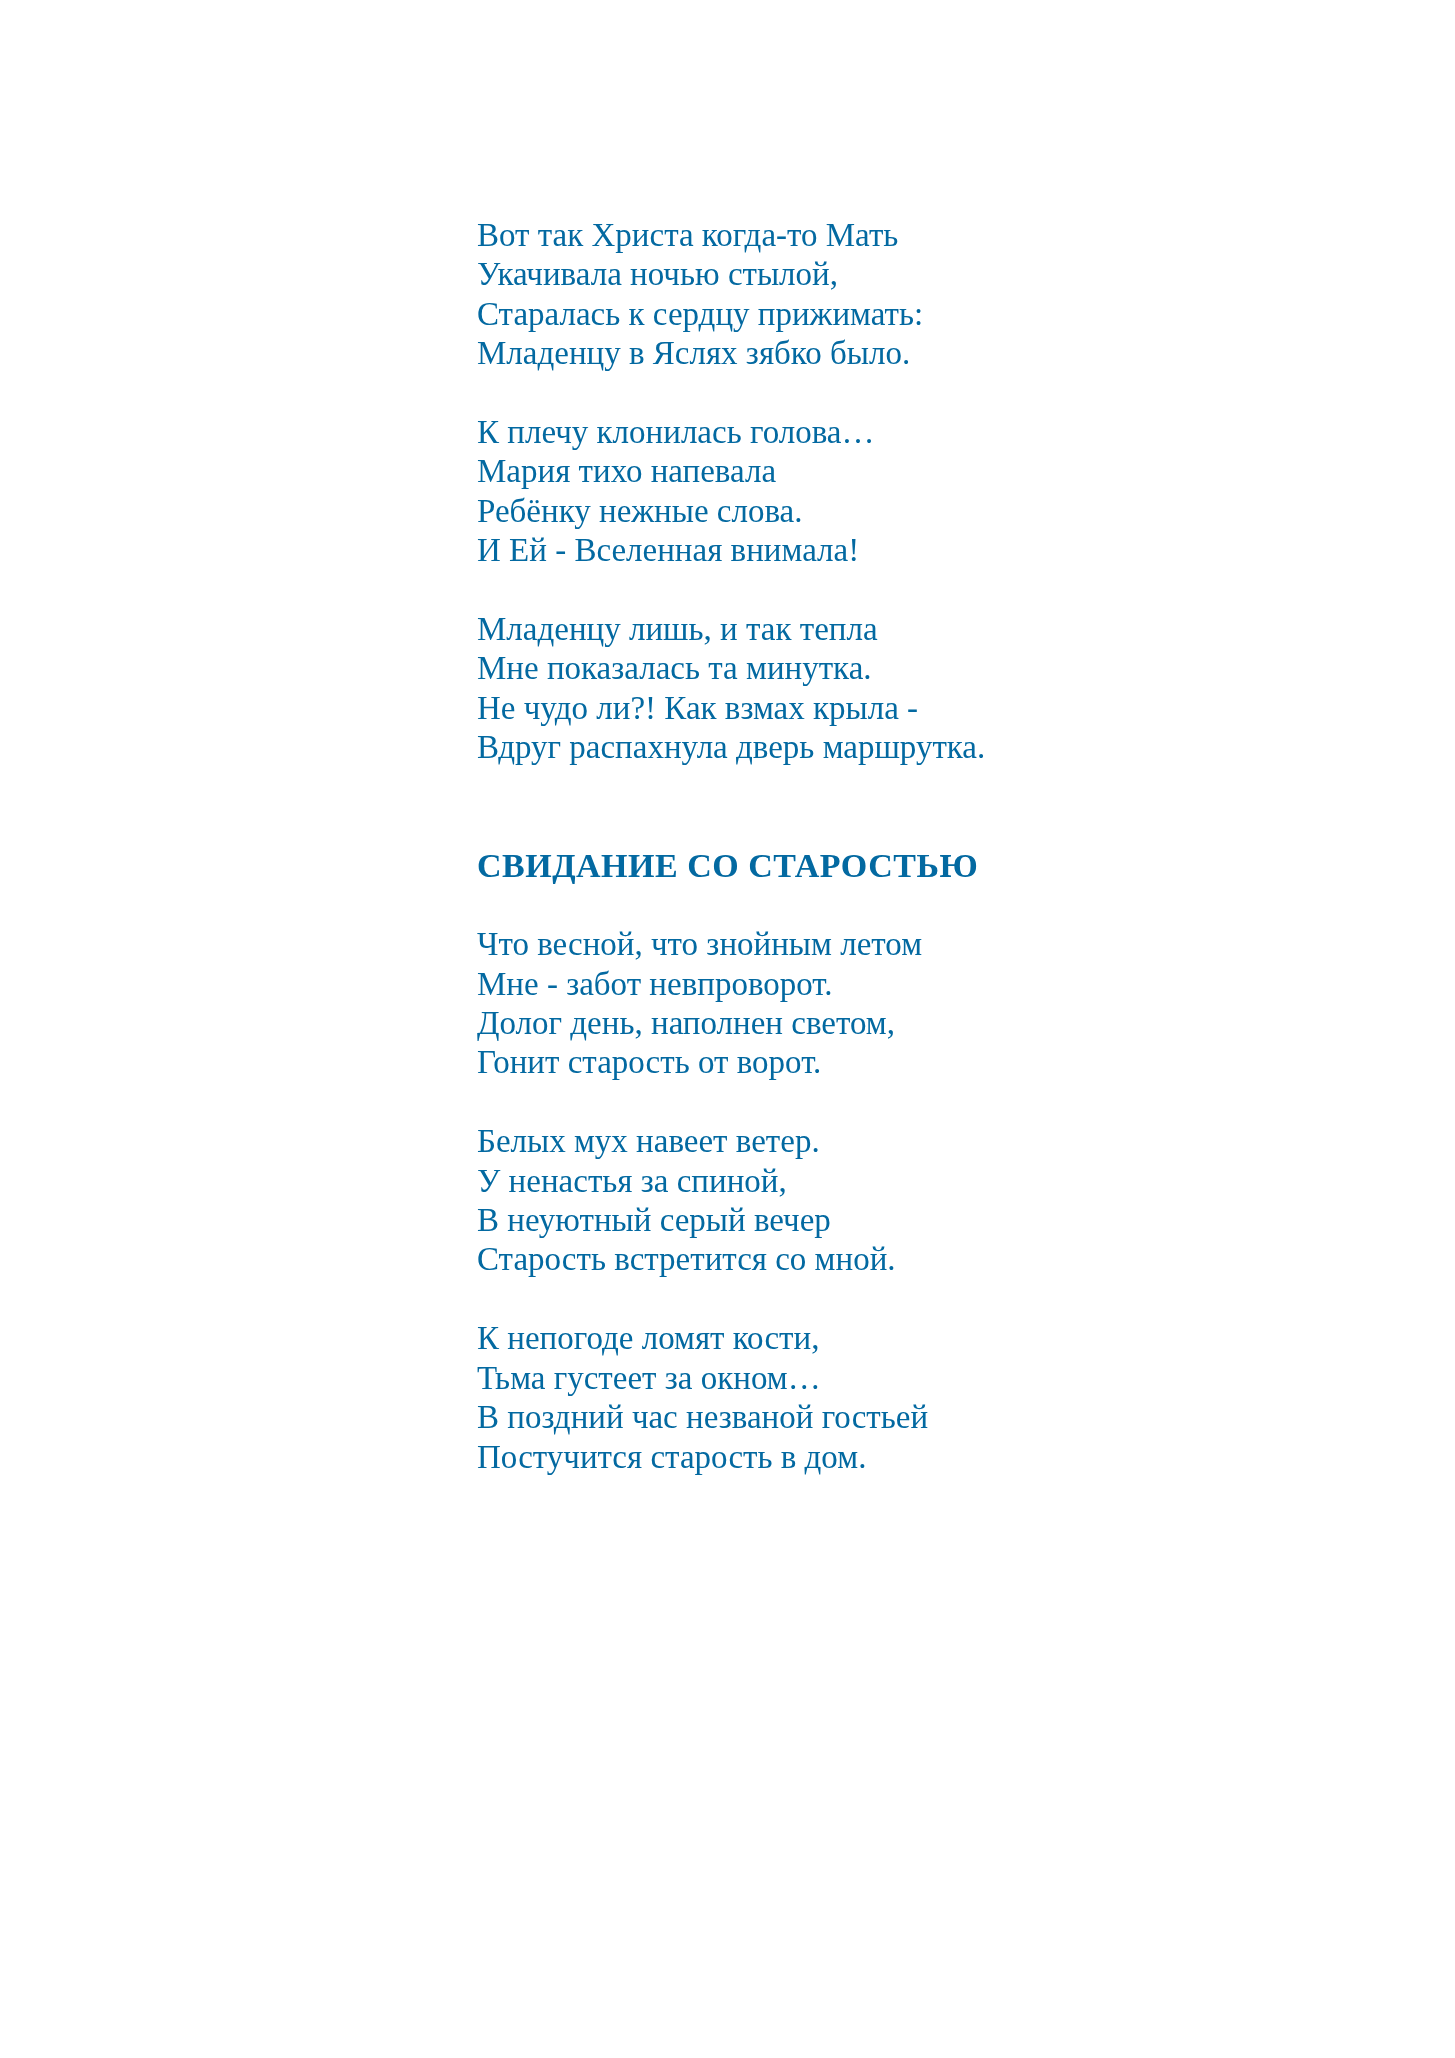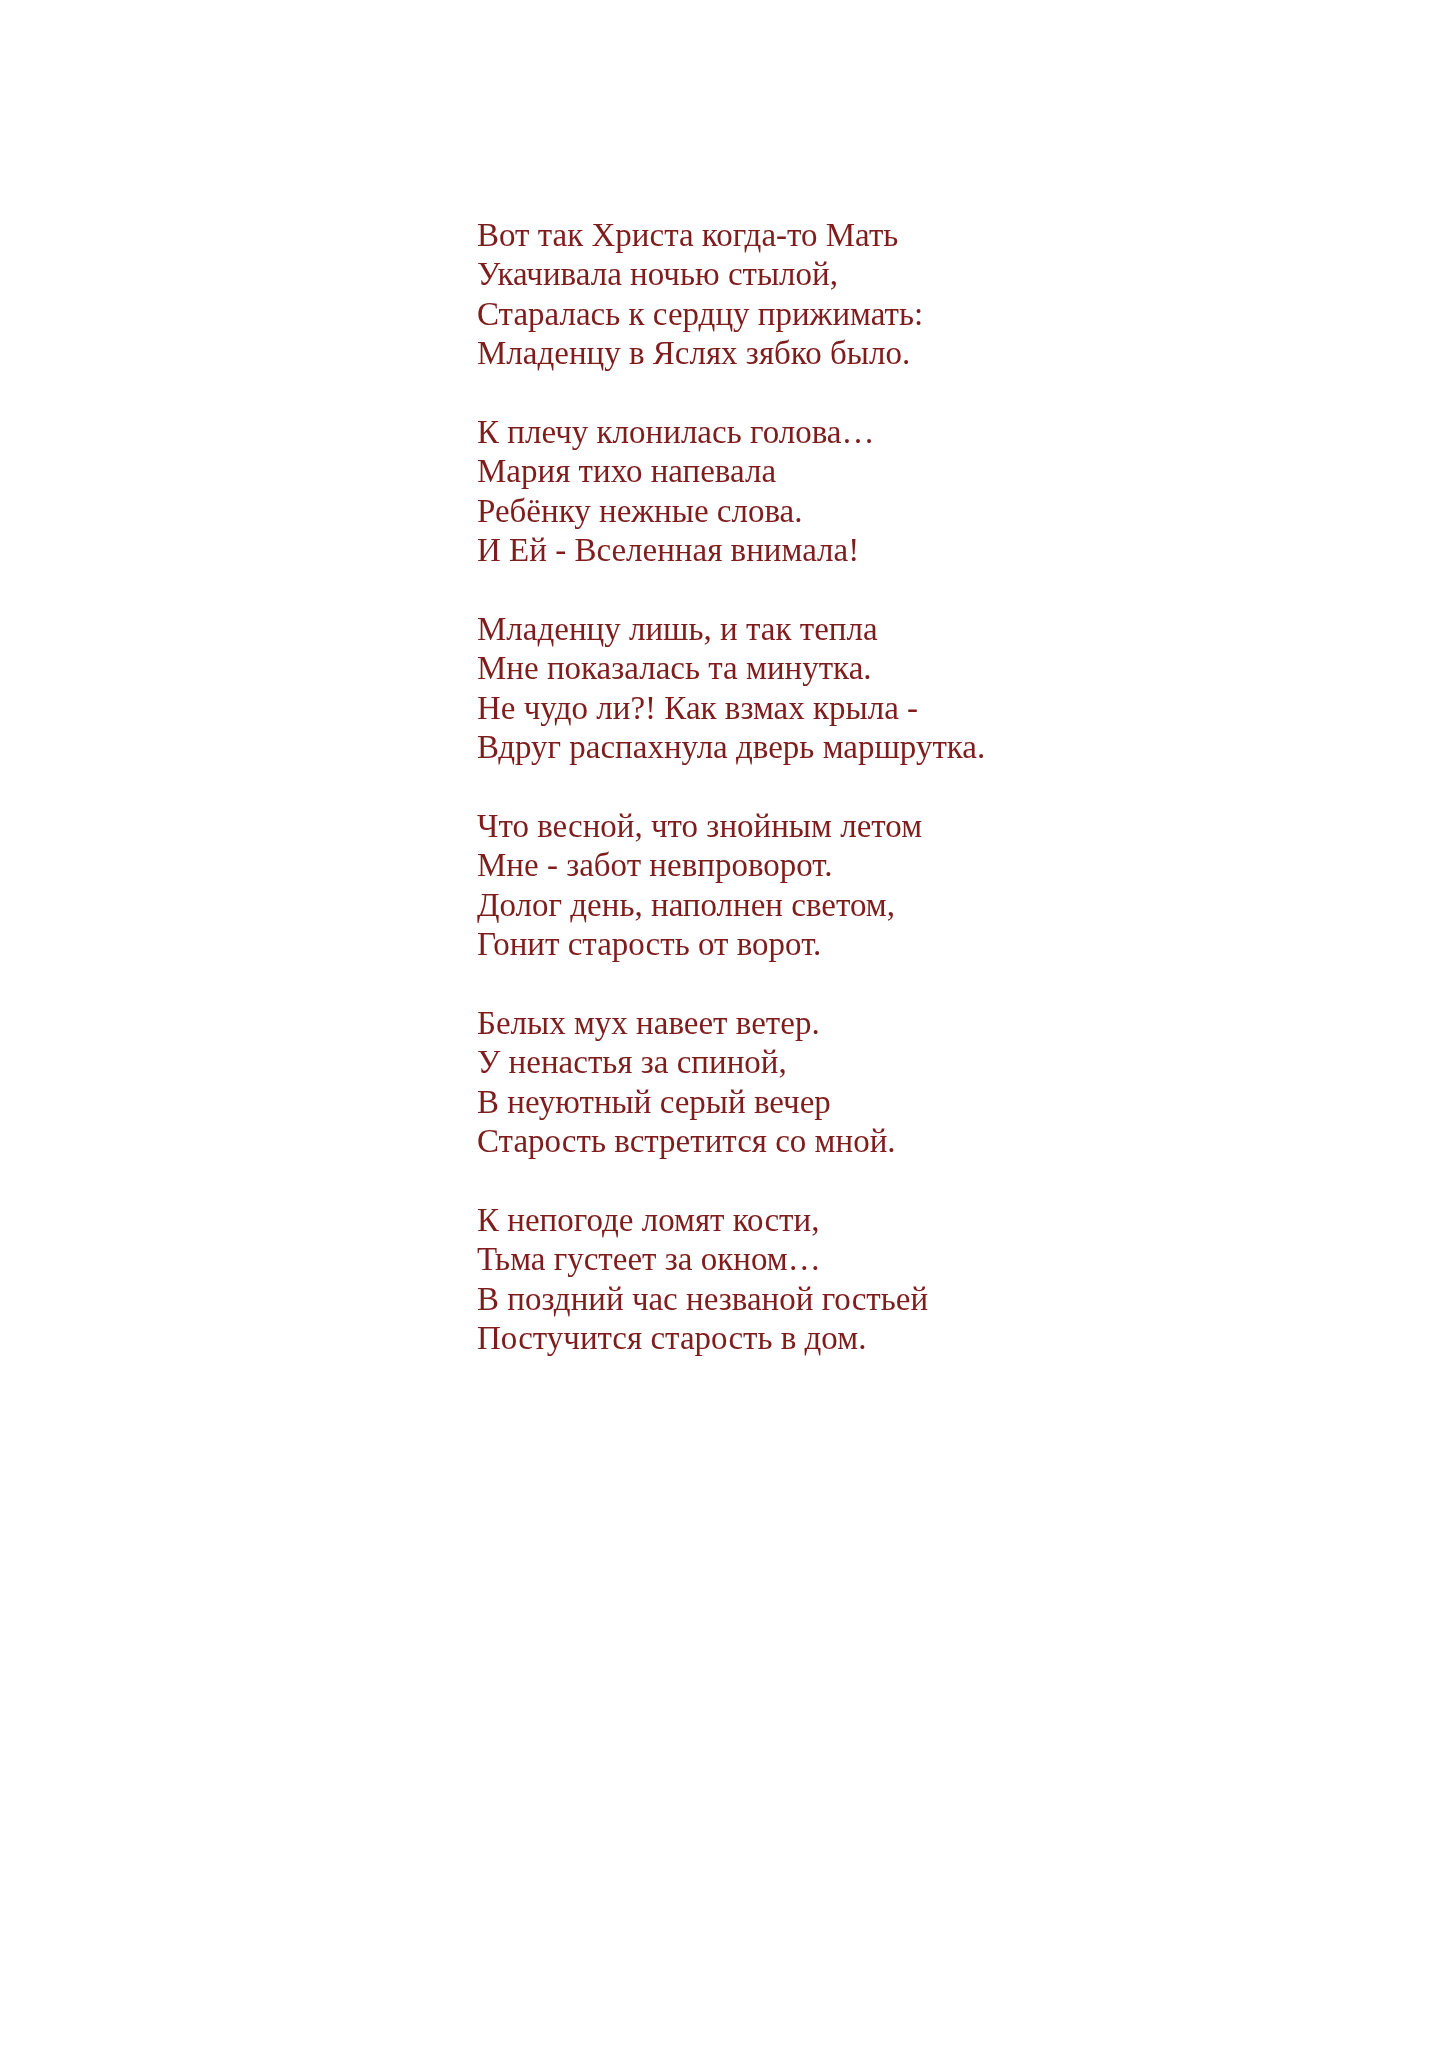--- a/index.html
+++ b/index.html
@@ -6,21 +6,21 @@
   html, body {
     margin: 0;
     padding: 0;
     background: #ffffff;
   }
   .page {
     position: relative;
     width: 1455px;
     height: 2058px;
     background: #ffffff;
-    color: #7f1d1d;
+    color: #0369a1;
     font-family: "Liberation Serif", "DejaVu Serif", serif;
     box-sizing: border-box;
     padding: 216px 88px 0 477px;
     overflow: hidden;
   }
   .stanza {
     margin: 0 0 39.4px 0;
     font-size: 33px;
     line-height: 39.4px;
     white-space: pre-line;
@@ -47,20 +47,21 @@
     <p class="stanza">К плечу клонилась голова…
 Мария тихо напевала
 Ребёнку нежные слова.
 И Ей - Вселенная внимала!</p>
     <p class="stanza">Младенцу лишь, и так тепла
 Мне показалась та минутка.
 Не чудо ли?! Как взмах крыла -
 Вдруг распахнула дверь маршрутка.</p>
   </div>
 
+  <h2 class="poem-title">СВИДАНИЕ СО СТАРОСТЬЮ</h2>
 
   <div>
     <p class="stanza">Что весной, что знойным летом
 Мне - забот невпроворот.
 Долог день, наполнен светом,
 Гонит старость от ворот.</p>
     <p class="stanza">Белых мух навеет ветер.
 У ненастья за спиной,
 В неуютный серый вечер
 Старость встретится со мной.</p>

